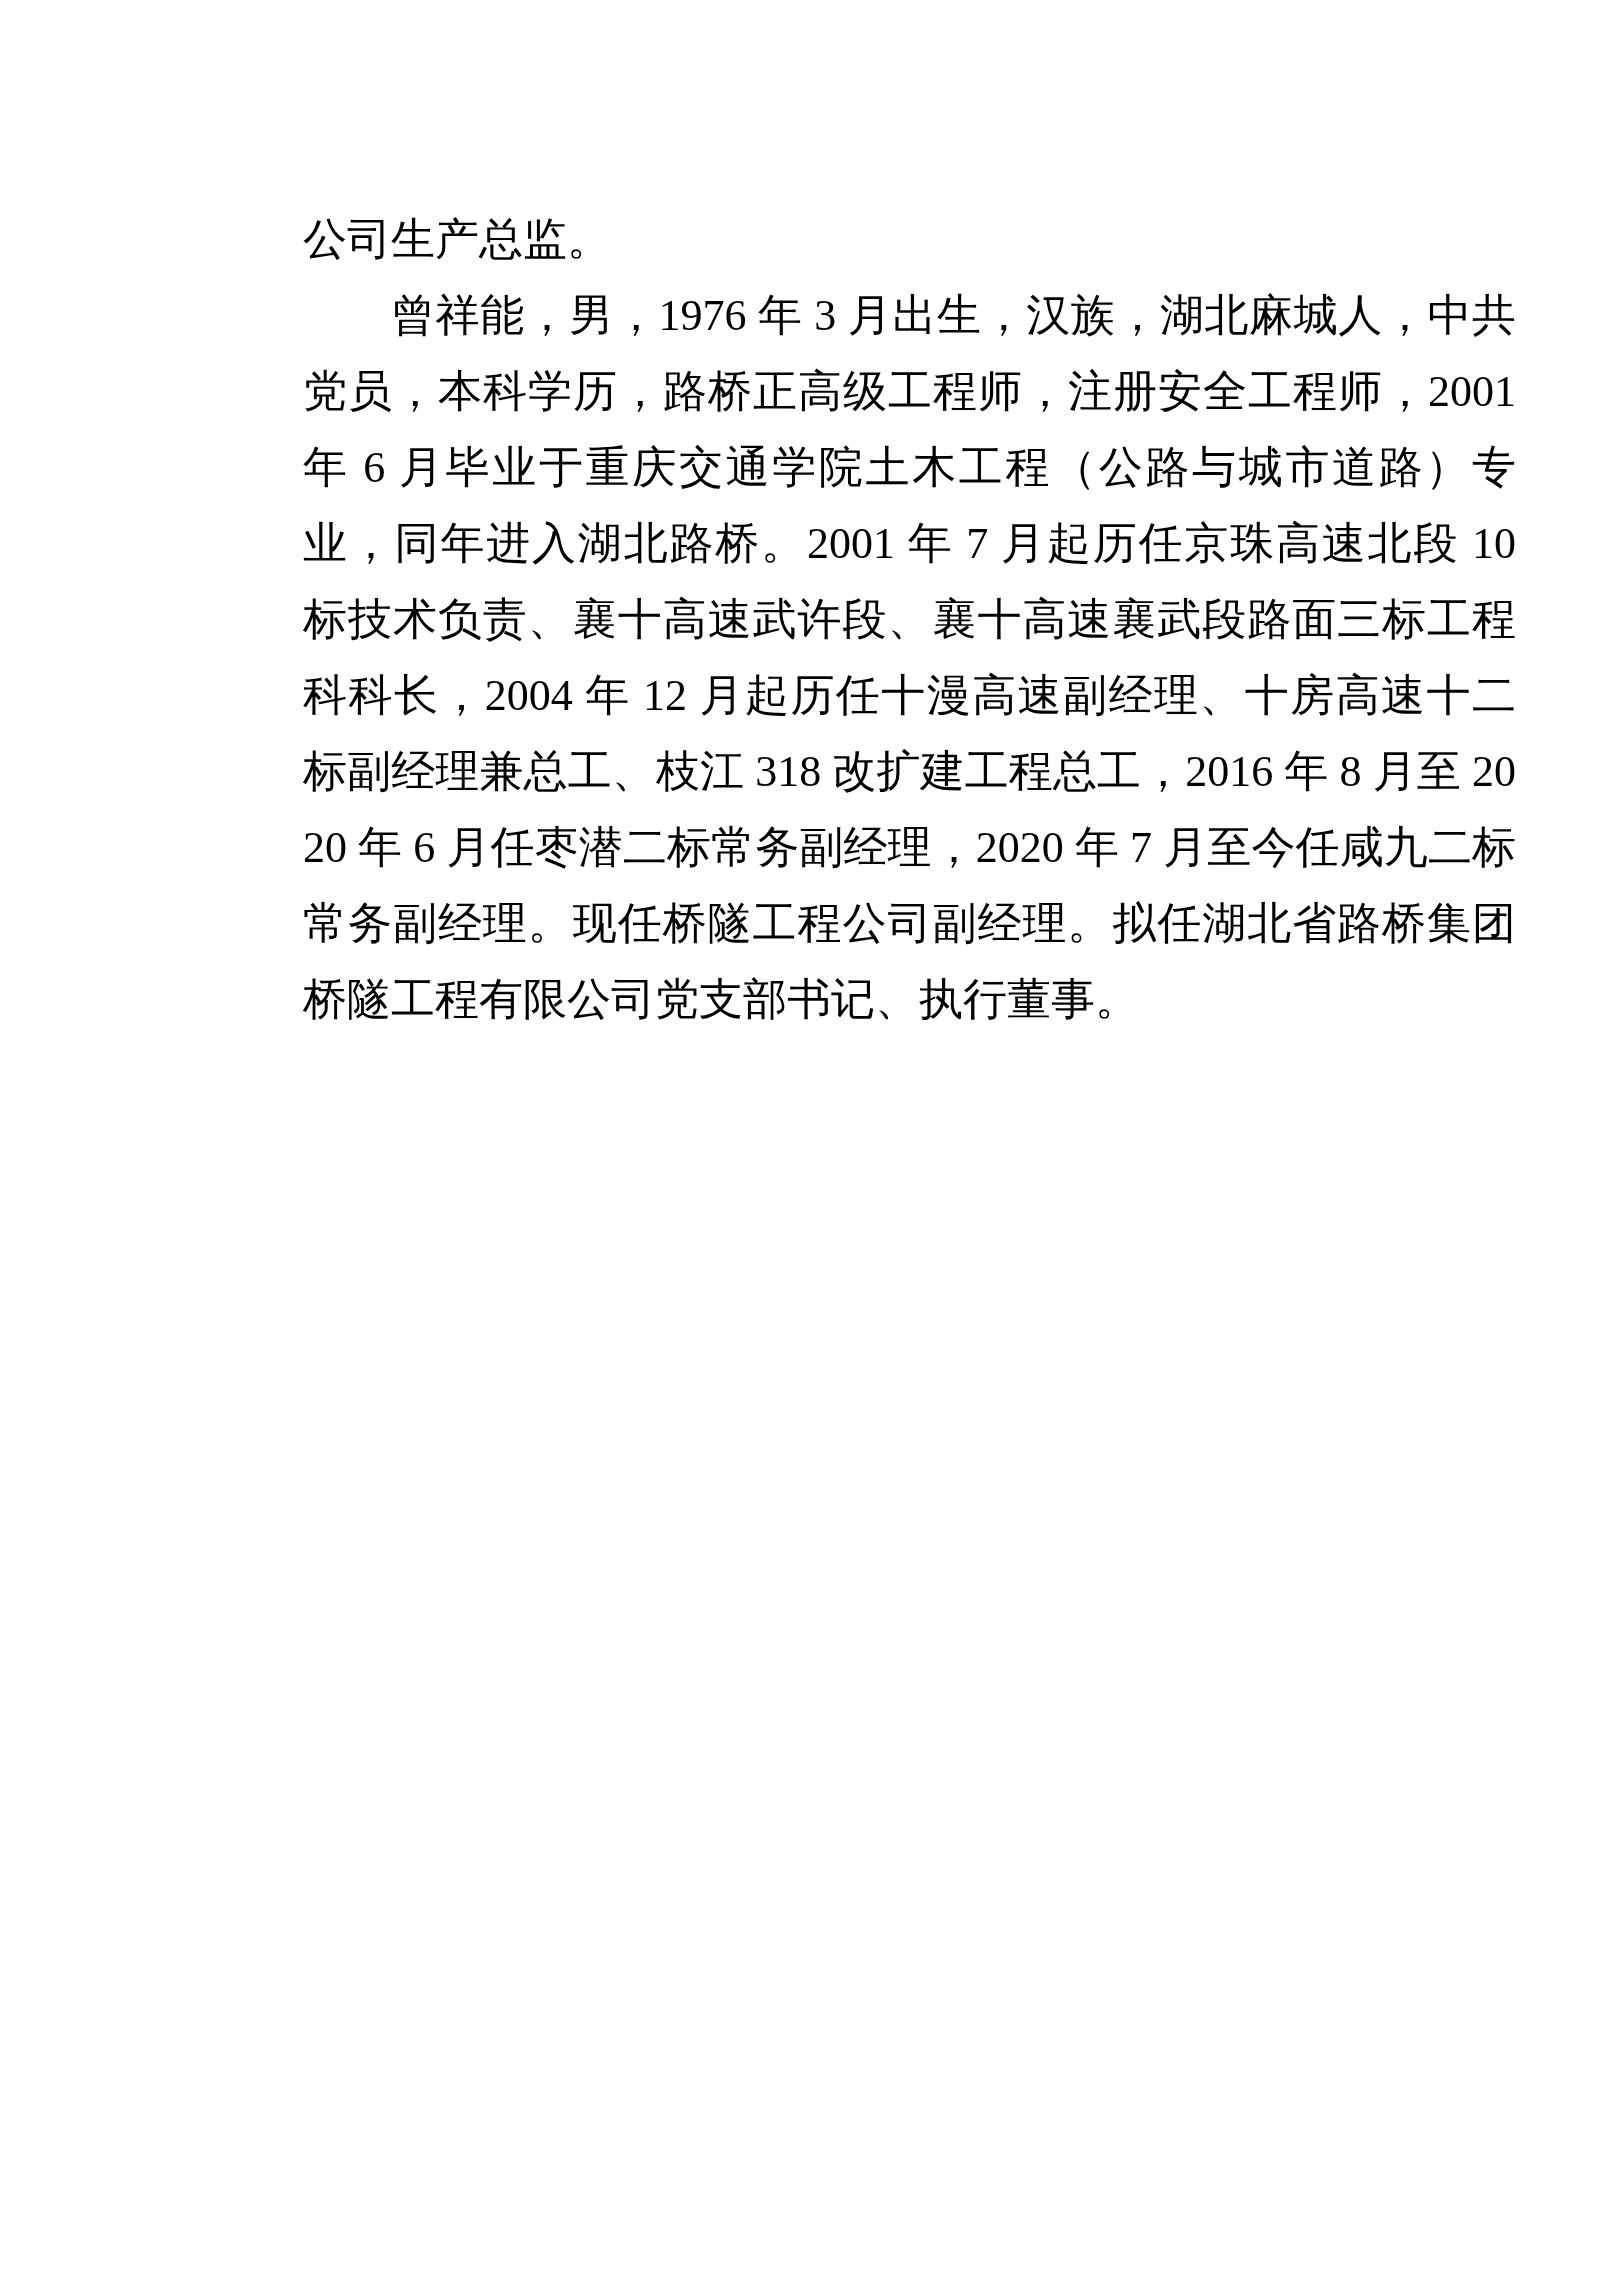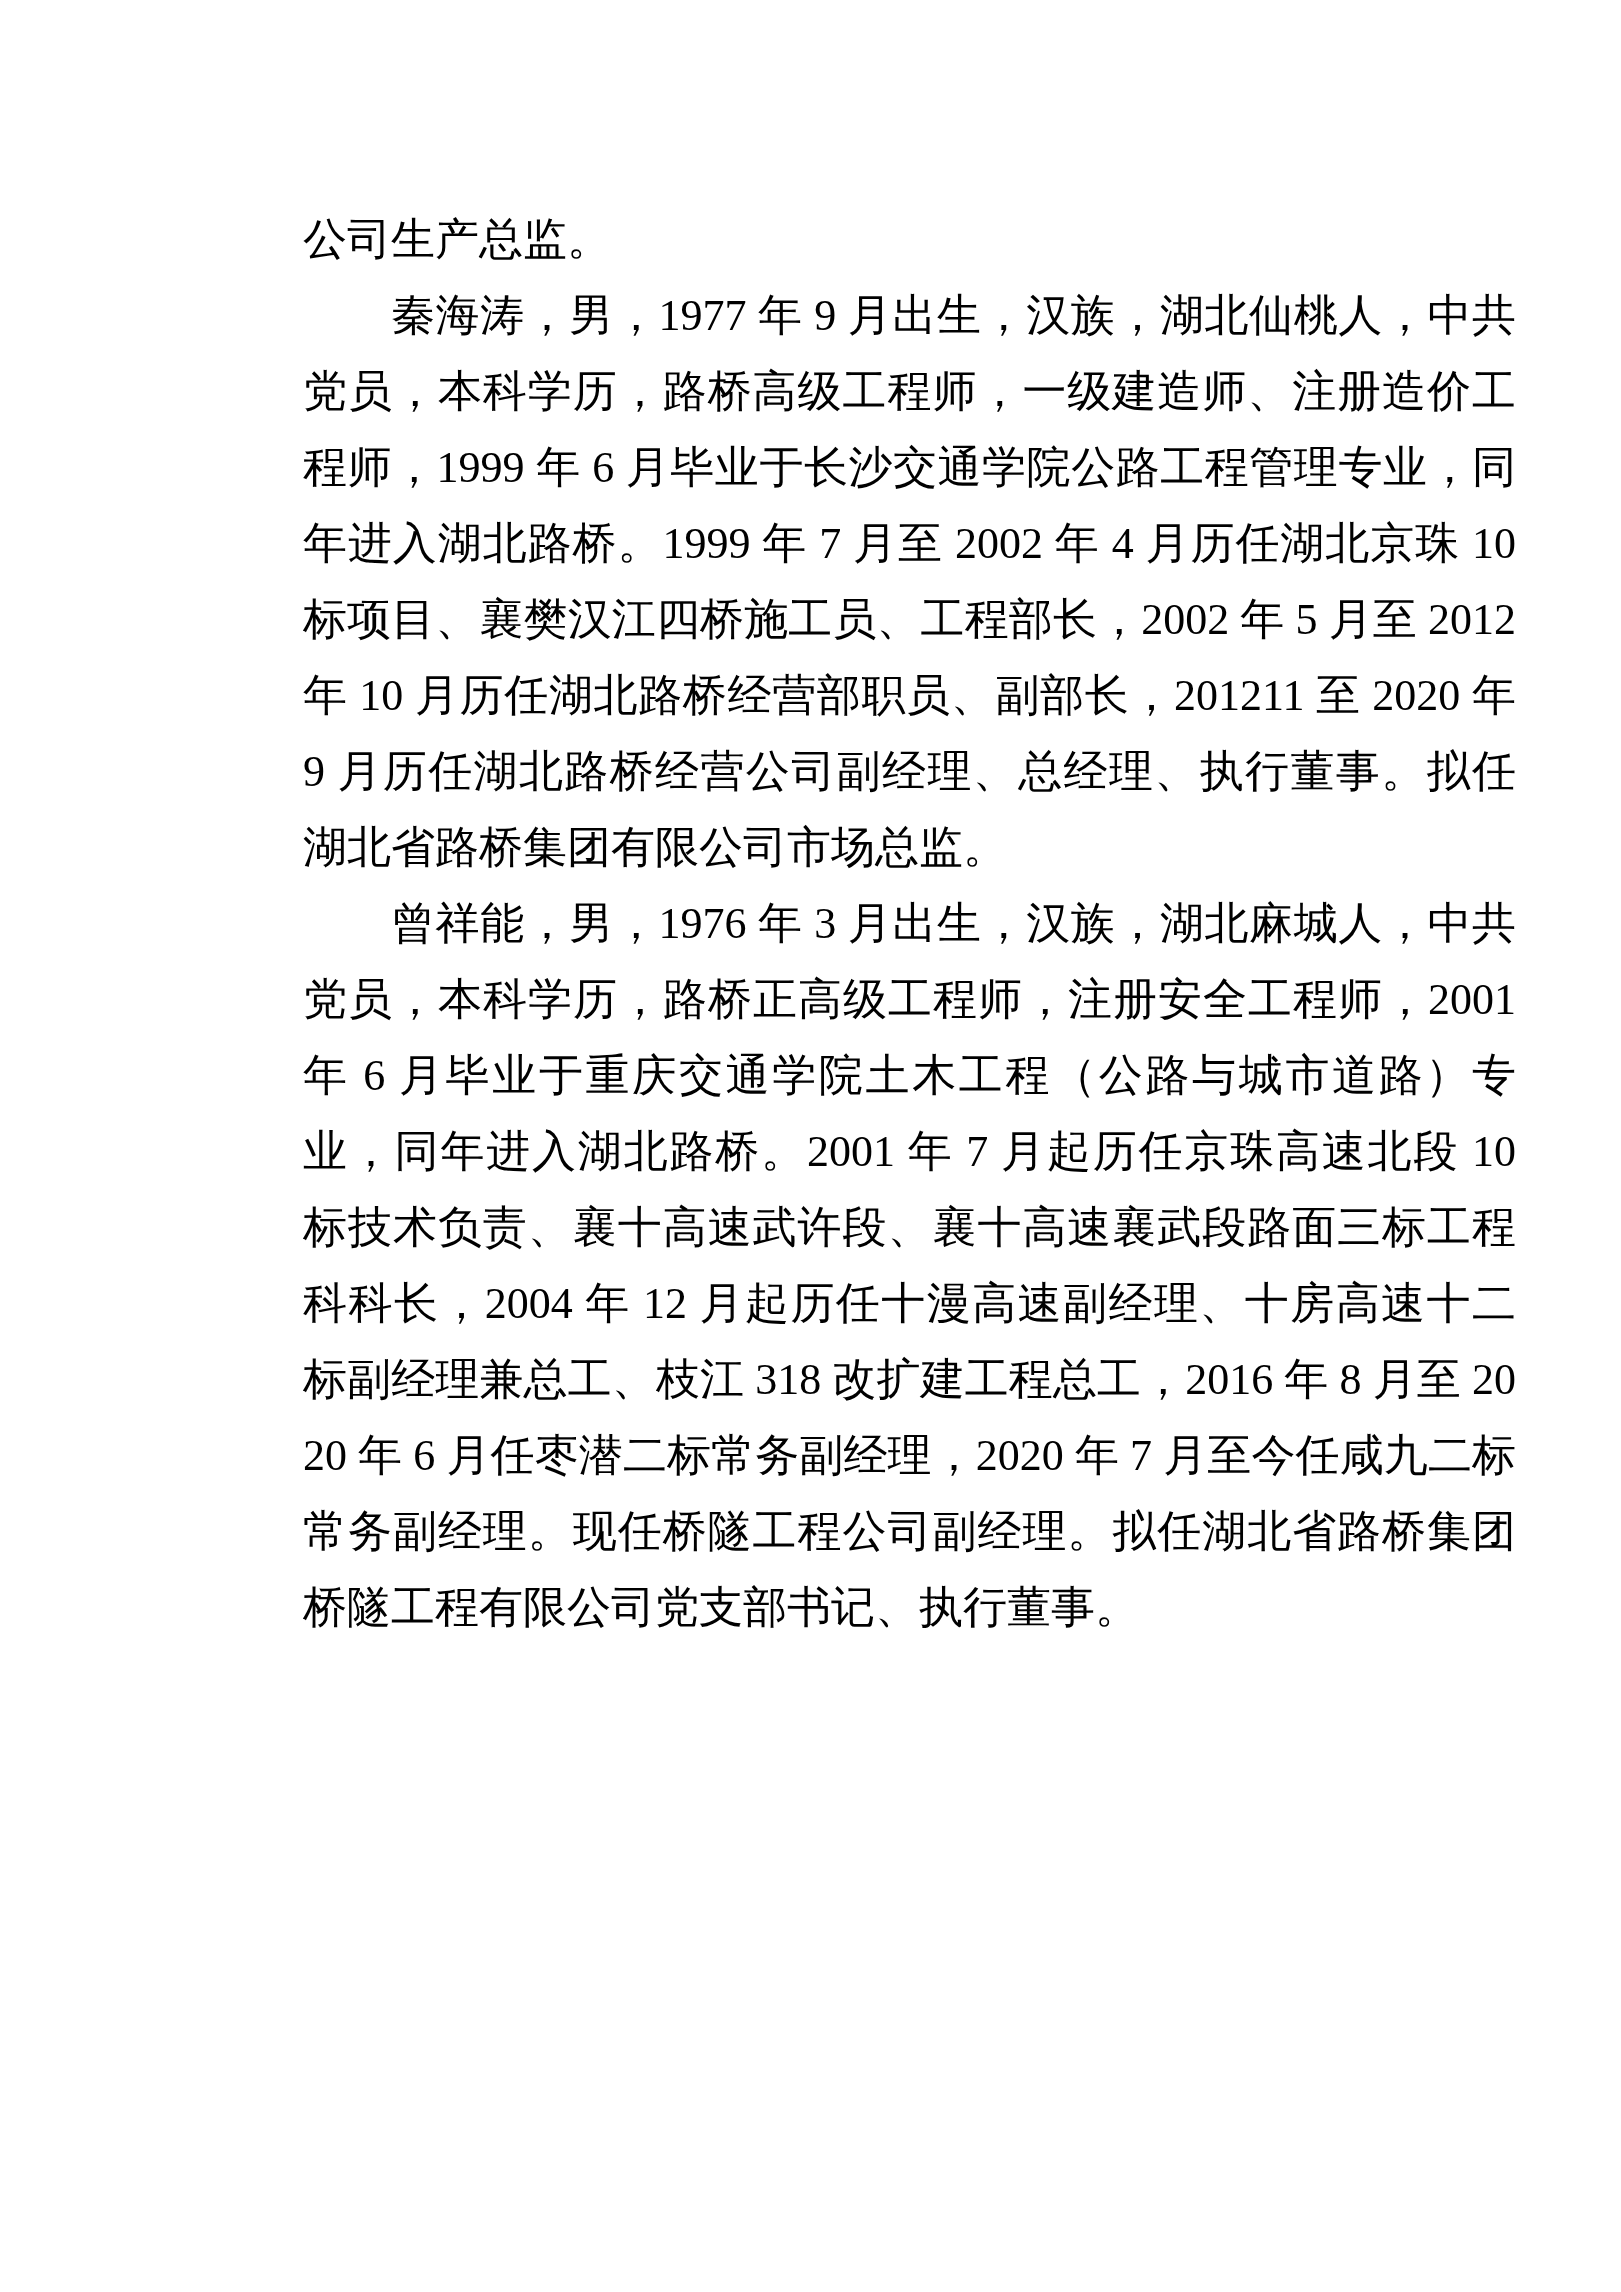--- a/index.html
+++ b/index.html
@@ -36,17 +36,16 @@
   .para.indent {
     text-indent: 2em;
   }
 </style>
 </head>
 <body>
 
 <div class="page">
   <div class="doc-content" style="color: rgb(0, 0, 0);">
       <p class="para">公司生产总监。</p>
-      <p class="para indent">秦海涛，男，1977 年 9 月出生，汉族，湖北仙桃人，中共党员，本科学历，路桥高级工程师，一级建造师、注册造价工程师，1999 年 6 月毕业于长沙交通学院公路工程管理专业，同年进入湖北路桥。1999 年 7 月至 2002 年 4 月历任湖北京珠 10 标项目、襄樊汉江四桥施工员、工程部长，2002 年 5 月至 2012 年 10 月历任湖北路桥经营部职员、副部长，201211 至 2020 年 9 月历任湖北路桥经营公司副经理、总经理、执行董事。拟任湖北省路桥集团有限公司市场总监。</p>
       <p class="para indent">曾祥能，男，1976 年 3 月出生，汉族，湖北麻城人，中共党员，本科学历，路桥正高级工程师，注册安全工程师，2001 年 6 月毕业于重庆交通学院土木工程（公路与城市道路）专业，同年进入湖北路桥。2001 年 7 月起历任京珠高速北段 10 标技术负责、襄十高速武许段、襄十高速襄武段路面三标工程科科长，2004 年 12 月起历任十漫高速副经理、十房高速十二标副经理兼总工、枝江 318 改扩建工程总工，2016 年 8 月至 2020 年 6 月任枣潜二标常务副经理，2020 年 7 月至今任咸九二标常务副经理。现任桥隧工程公司副经理。拟任湖北省路桥集团桥隧工程有限公司党支部书记、执行董事。</p>
     </div>
 </div>
 
 
 </body></html>

